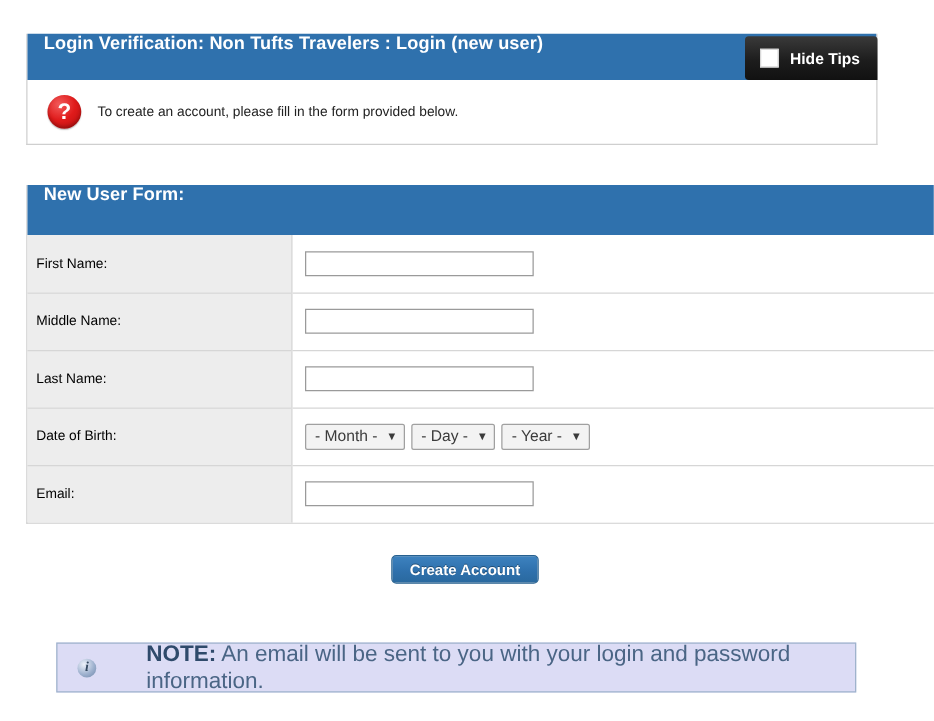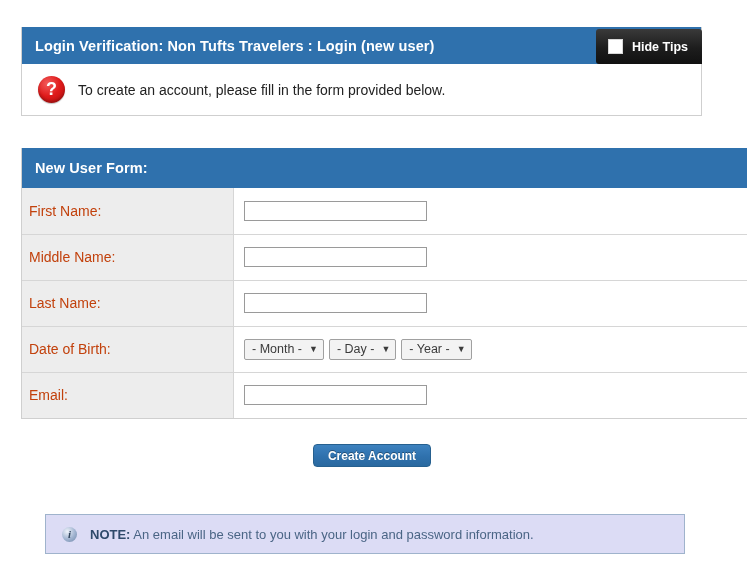--- a/index.html
+++ b/index.html
@@ -32,21 +32,21 @@
     width: 681px;
     height: 89px;
     border-top: none;
   }
   .panel-header {
     position: relative;
     height: 37px;
     background: #2f71ad;
     color: #ffffff;
     display: flex;
-    align-items: center;
+    align-items: flex-start;
     box-sizing: border-box;
   }
   .panel-header .htitle {
     font-size: 14.5px;
     font-weight: bold;
     padding-left: 13px;
     letter-spacing: 0.1px;
     white-space: nowrap;
   }
 
@@ -97,21 +97,21 @@
     box-shadow: inset 0 -2px 3px rgba(0,0,0,.25), 0 1px 1px rgba(0,0,0,.25);
     color: #ffffff;
     font-size: 18px;
     font-weight: bold;
     line-height: 27px;
     text-align: center;
     flex: 0 0 auto;
   }
   .tip-text {
     margin-left: 13px;
-    font-size: 14px;
+    font-size: 11px;
     color: #222222;
   }
 
   
   #form-panel {
     left: 21px;
     top: 148px;
     width: 740px;
     height: 271px;
     border-top: none;
@@ -128,22 +128,22 @@
     border-top: 1px solid #d6d6d6;
     padding: 0;
     vertical-align: middle;
   }
   .form-table tr:first-child td { border-top: none; }
   td.label-cell {
     width: 204px;
     background: #ededed;
     border-right: 1px solid #d6d6d6;
     padding-left: 7px;
-    font-size: 14px;
-    color: #c2410c;
+    font-size: 11px;
+    color: #000000;
   }
   td.field-cell {
     background: #ffffff;
     padding-left: 10px;
   }
   .text-input {
     width: 183px;
     height: 20px;
     box-sizing: border-box;
     border: 1px solid #9a9a9a;
@@ -216,22 +216,22 @@
     color: #33485f;
     font-family: "Liberation Serif", serif;
     font-size: 11px;
     font-weight: bold;
     font-style: italic;
     line-height: 15px;
     text-align: center;
     flex: 0 0 auto;
   }
   .note-text {
-    margin-left: 13px;
-    font-size: 13px;
+    margin-left: 40px;
+    font-size: 18px;
     color: #4a6585;
   }
   .note-text .strongword {
     font-weight: bold;
     color: #2f4a6b;
   }
 </style>
 </head>
 <body>
 

